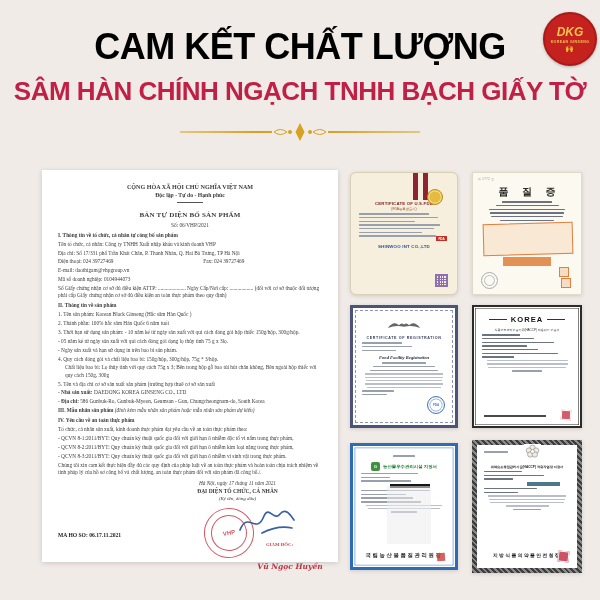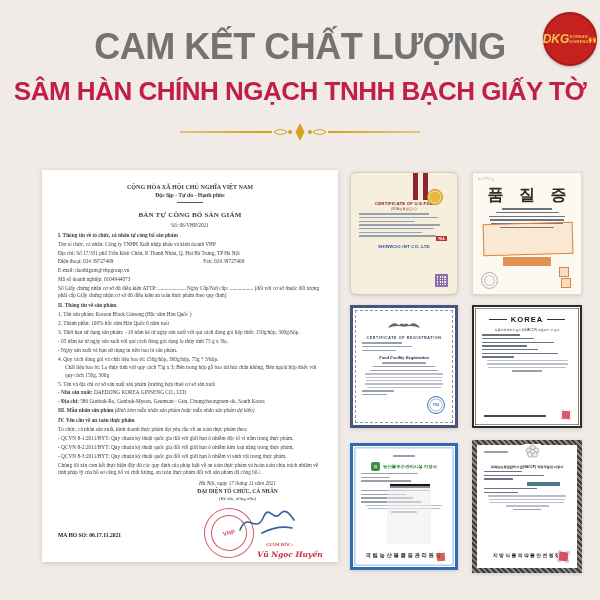--- a/index.html
+++ b/index.html
@@ -1,26 +1,26 @@
 <!DOCTYPE html>
 <html><head>
 <meta charset="utf-8">
 <style>
   html,body{margin:0;padding:0;}
   .stage{position:relative;width:600px;height:600px;background:#f0ebe7;overflow:hidden;
          font-family:"Liberation Sans",sans-serif;}
 
   
   .hdr-title1{position:absolute;top:26px;left:0;width:600px;text-align:center;
-    font-size:36px;font-weight:800;letter-spacing:-0.5px;color:#737373;}
+    font-size:36px;font-weight:800;letter-spacing:-0.5px;color:#000000;}
   .hdr-title2{position:absolute;top:76px;left:0;width:600px;text-align:center;
     font-size:26px;font-weight:800;letter-spacing:-0.5px;color:#c02045;}
   .hdr-divider{position:absolute;top:120px;left:180px;width:240px;height:24px;}
   .logo{position:absolute;top:12px;left:543px;width:50px;height:50px;border-radius:50%;
-    background:#c5211e;box-shadow:0 1px 3px rgba(0,0,0,.25);display:flex;flex-direction:row;
+    background:#c5211e;box-shadow:0 1px 3px rgba(0,0,0,.25);display:flex;flex-direction:column;
     align-items:center;justify-content:center;border:2px solid #a81b18;}
   .logo-abbr{font-size:12px;font-weight:800;font-style:italic;color:#f3c54e;line-height:1;}
   .logo-sub{font-size:3.6px;font-weight:700;color:#f3c54e;letter-spacing:.4px;margin-top:1.5px;text-align:center;line-height:1.2;}
   .logo-orn{font-size:7px;color:#f3c54e;line-height:1;margin-top:1px;}
 
   
   .doc{position:absolute;left:42px;top:170px;width:296px;height:392px;background:#ffffff;
     box-shadow:0 1px 5px rgba(0,0,0,.16);padding:13px 16px 10px;box-sizing:border-box;
     font-family:"Liberation Serif",serif;font-size:5.3px;color:#3c3c3c;line-height:1.38;}
   .doc .bold{font-weight:700;}
@@ -40,21 +40,21 @@
   .sign-rep{font-weight:700;font-size:5.5px;margin-top:1px;}
   .sign-note{font-style:italic;font-size:5px;margin-top:.5px;}
   .sign-zone{position:relative;height:62px;margin-top:3px;}
   .stamp{position:absolute;left:146px;top:2px;width:48px;height:48px;border-radius:50%;
     border:1.6px solid #cf4450;transform:rotate(-10deg);opacity:.9;display:flex;align-items:center;justify-content:center;}
   .stamp-inner{width:34px;height:34px;border-radius:50%;border:.8px solid #cf4450;
     display:flex;align-items:center;justify-content:center;}
   .stamp-text{font-size:6px;font-weight:800;color:#cf4450;font-family:"Liberation Sans",sans-serif;}
   .sig-svg{position:absolute;left:178px;top:0px;}
   .sign-pos{position:absolute;left:208px;top:36px;font-size:4.8px;color:#cf4450;font-weight:600;}
-  .sign-name{position:absolute;left:192px;top:44px;width:80px;text-align:center;
+  .sign-name{position:absolute;left:192px;top:56px;width:80px;text-align:center;
     font-size:7.5px;color:#c23040;font-style:italic;font-weight:700;font-family:"DejaVu Serif",serif;}
   .doc-code{position:absolute;left:16px;bottom:22px;font-weight:700;font-size:5.6px;color:#222;}
 
   
   .cert{position:absolute;box-sizing:border-box;box-shadow:0 1px 4px rgba(0,0,0,.14);background:#fff;}
   .bar{height:1.5px;background:#97a0ac;margin:2.2px auto 0;border-radius:.5px;}
   .bars-left .bar{margin-left:0;}
   .bars-dark .bar{background:#6b7280;}
   .bars-faint .bar{background:#b9bec8;height:1.2px;}
 
@@ -71,21 +71,21 @@
     font-size:3px;font-weight:700;display:flex;align-items:center;justify-content:center;}
   .c-fda-co{margin-top:7px;text-align:center;font-size:4.4px;font-weight:800;color:#2b4fa0;letter-spacing:.2px;}
   .c-fda-qr{position:absolute;right:9px;bottom:7px;width:11px;height:11px;
     background-image:repeating-linear-gradient(0deg,#7a5aa8 0 1px,transparent 1px 2.5px),
                      repeating-linear-gradient(90deg,#7a5aa8 0 1px,transparent 1px 2.5px);
     border:1px solid #7a5aa8;opacity:.85;}
 
   
   .c-cal{left:472px;top:172px;width:110px;height:123px;background:#fcf9f1;border:1px solid #e2dac8;padding:6px 9px;}
   .c-cal-corner{position:absolute;top:4px;left:5px;font-size:2.6px;color:#888;letter-spacing:.5px;}
-  .c-cal-title{margin-top:6px;text-align:center;font-family:"DejaVu Serif",serif;font-size:16px;font-weight:700;
+  .c-cal-title{margin-top:6px;text-align:center;font-family:"DejaVu Serif",serif;font-size:10px;font-weight:700;
     color:#2e2c28;letter-spacing:5px;padding-left:5px;}
   .c-cal-boxA{position:absolute;left:10px;top:50px;width:88px;height:30px;border:1.6px solid #dd8040;
     background:rgba(230,140,60,.16);transform:rotate(-1.5deg);}
   .c-cal-boxB{position:absolute;left:30px;top:84px;width:48px;height:9px;background:#df8443;opacity:.9;}
   .c-cal-sq{position:absolute;width:8px;height:8px;border:1.3px solid #dd8040;background:rgba(230,140,60,.25);}
   .c-cal-sq.s1{right:12px;top:94px;}
   .c-cal-sq.s2{right:10px;bottom:6px;}
   .c-cal-seal{position:absolute;left:8px;bottom:5px;width:15px;height:15px;border-radius:50%;
     border:1px solid #9a9a9a;box-shadow:inset 0 0 0 2px #fff, inset 0 0 0 3px #b5b5b5;opacity:.8;}
 
@@ -157,21 +157,21 @@
   <div class="logo">
     <div class="logo-abbr">DKG</div>
     <div class="logo-sub">KOREAN GINSENG</div>
     <div class="logo-orn">🙌</div>
   </div>
 
   <div class="doc">
     <div class="doc-nation">CỘNG HÒA XÃ HỘI CHỦ NGHĨA VIỆT NAM</div>
     <div class="doc-motto">Độc lập - Tự do - Hạnh phúc</div>
     <div class="doc-motto-rule"></div>
-    <div class="doc-title">BẢN TỰ CÔNG BỐ SẢN GIÁM</div>
+    <div class="doc-title">BẢN TỰ DIỆN BỐ SẢN PHẨM</div>
     <div class="doc-number">Số: 06/VHP/2021</div>
 
     <p class="sec">I. Thông tin về tổ chức, cá nhân tự công bố sản phẩm</p>
     <p>Tên tổ chức, cá nhân: Công ty TNHH Xuất nhập khẩu và kinh doanh VHP</p>
     <p>Địa chỉ: Số 17/331 phố Trần Khát Chân, P. Thanh Nhàn, Q. Hai Bà Trưng, TP Hà Nội</p>
     <p class="row2">
       <span>Điện thoại: 024 39727469</span>
       <span>Fax: 024 39727469</span>
     </p>
     <p>E-mail: daothigam@vhpgroup.vn</p>

